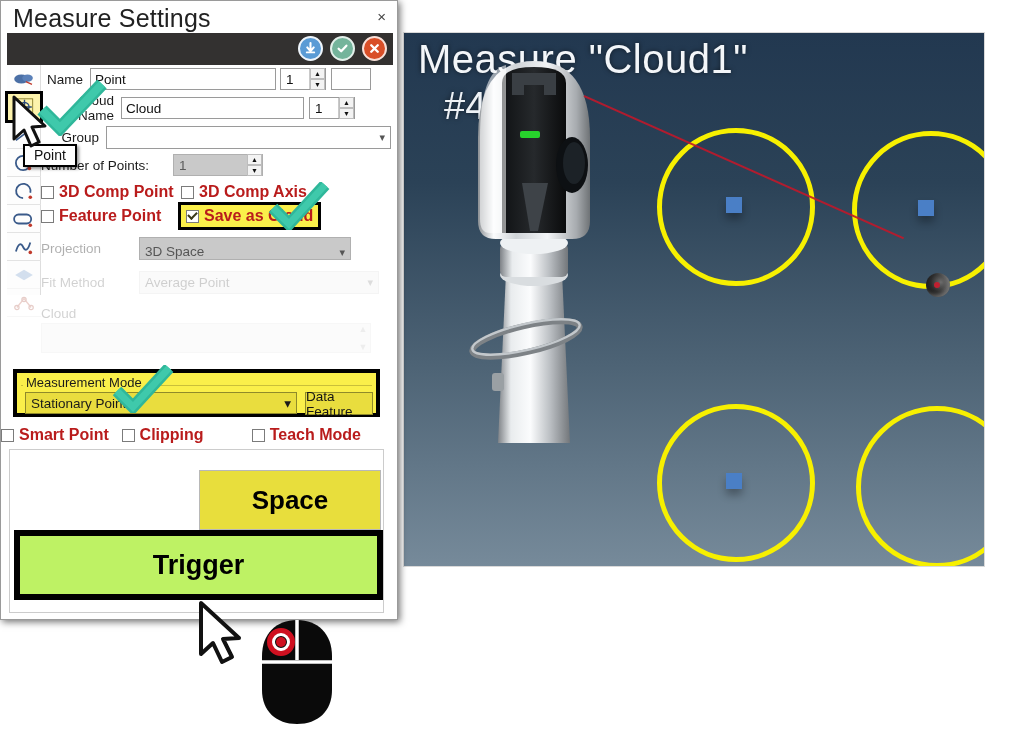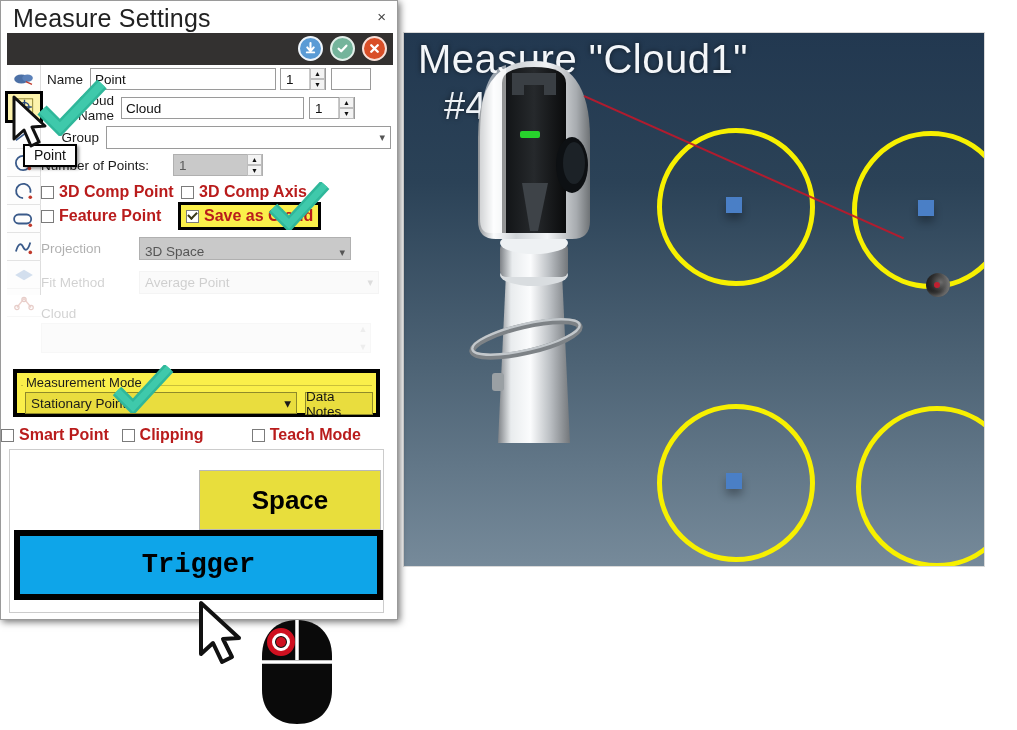--- a/index.html
+++ b/index.html
@@ -167,23 +167,23 @@
   #btnDone,#btnUndo{
     position:absolute;top:20px;height:60px;
     display:flex;align-items:center;justify-content:center;
     font-size:26px;font-weight:bold;color:#000;cursor:pointer;
     border:1px solid #b8b8b8;box-sizing:border-box;
   }
   #btnDone{left:4px;width:184px;background:#45e0ea;}
   #btnUndo{left:189px;width:182px;background:#e8de3c;}
   #btnTrigger{
     position:absolute;left:4px;top:80px;width:369px;height:70px;
-    background:#0ea5e9;border:6px solid #000;box-sizing:border-box;
+    background:#bef264;border:6px solid #000;box-sizing:border-box;
     display:flex;align-items:center;justify-content:center;
-    font-size:27px;font-weight:bold;color:#000;cursor:pointer;font-family:Liberation Mono, monospace;
+    font-size:27px;font-weight:bold;color:#000;cursor:pointer;
   }
 
   
   .check-ann{position:absolute;pointer-events:none;z-index:30;}
 
   
   .cursor{position:absolute;z-index:50;pointer-events:none;}
 
   
   #viewport{
@@ -504,21 +504,21 @@
     </div>
   </div>
 
   <div id="mmgroup">
     <div class="gline"></div>
     <div class="glbl">Measurement Mode</div>
     <div id="mmcombo">
       <span>Stationary Point</span>
       <span class="chev">▾</span>
     </div>
-    <div id="datafilter">Data Notes</div>
+    <div id="datafilter">Data Feature</div>
   </div>
 
   <div id="bottomcb">
     <div class="cbrow">
       <span class="cb"></span>
       <span class="cbtxt">Smart Point</span>
     </div>
     <div class="cbrow">
       <span class="cb"></span>
       <span class="cbtxt">Clipping</span>

